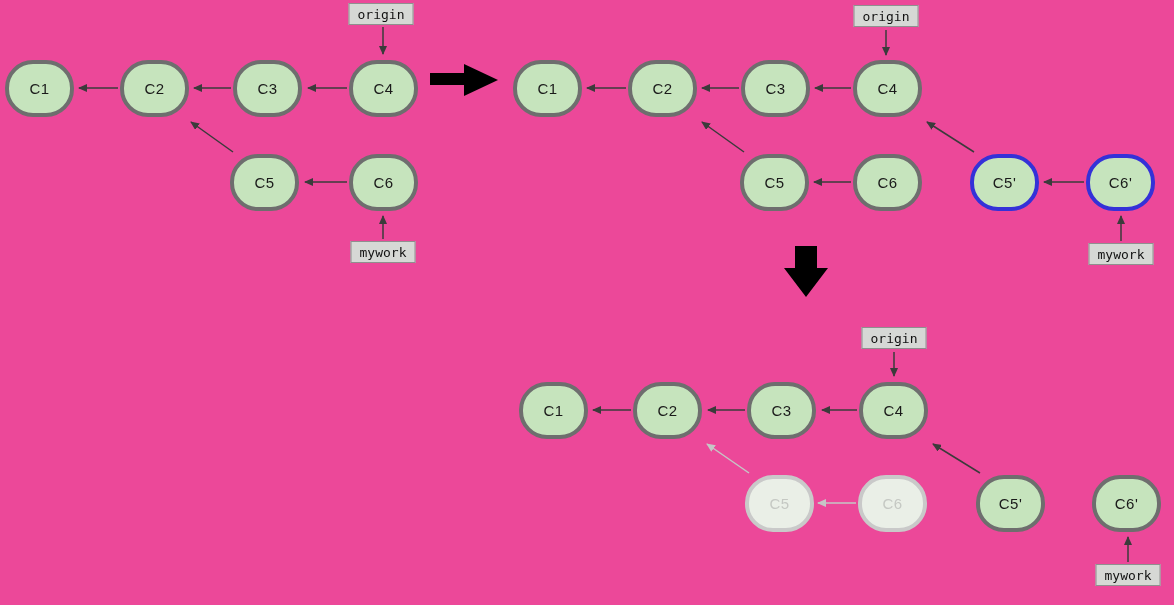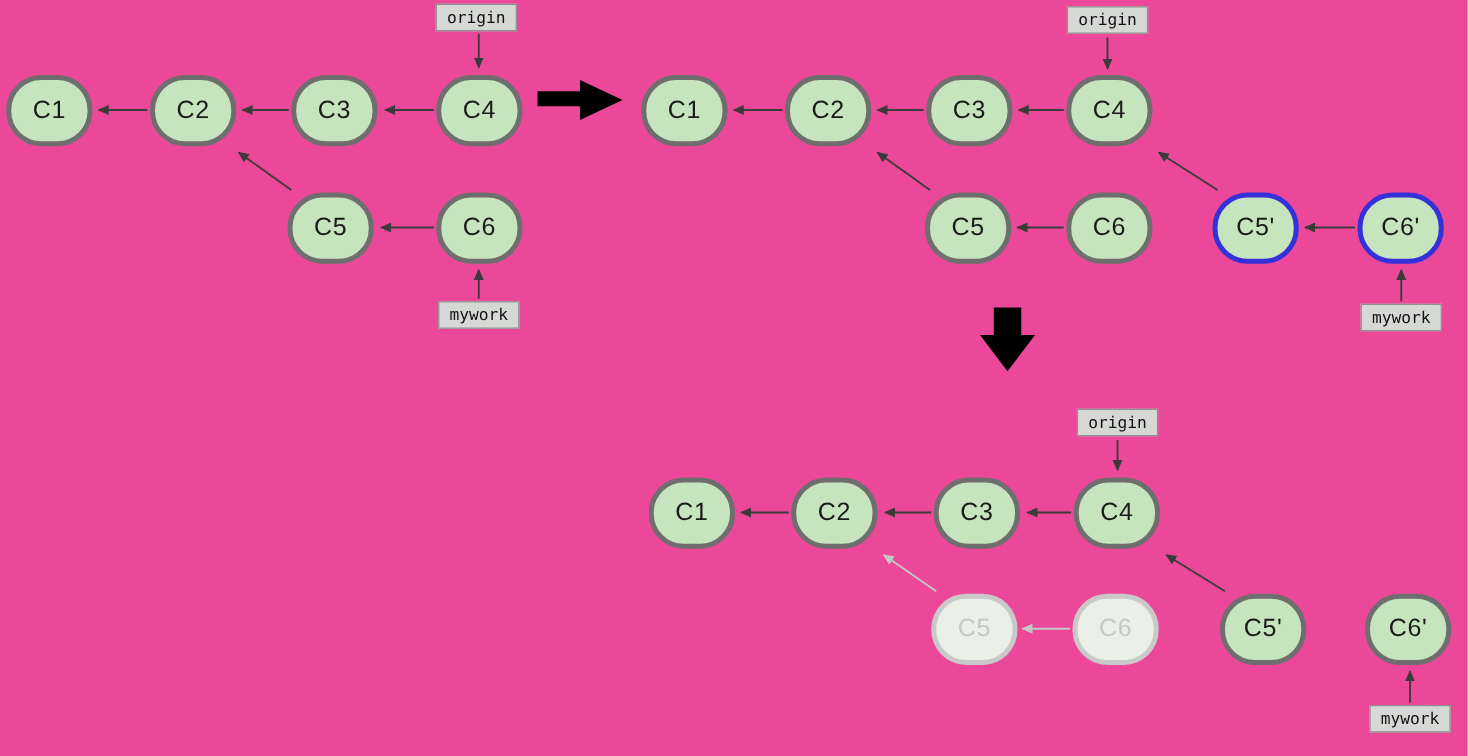--- a/index.html
+++ b/index.html
@@ -21,21 +21,21 @@
     position: absolute;
     width: 69px;
     height: 57px;
     box-sizing: border-box;
     background: #c6e4bd;
     border: 4px solid #6e6e6e;
     border-radius: 28px;
     display: flex;
     align-items: center;
     justify-content: center;
-    font-size: 20px;
+    font-size: 15px;
     color: #1a1a1a;
     letter-spacing: 0.5px;
   }
   .node.highlight { border-color: #3431d8; }
   .node.faded {
     border-color: #c9c9c9;
     background: #eaefe7;
     color: #c5c8c3;
   }
   .ref {

